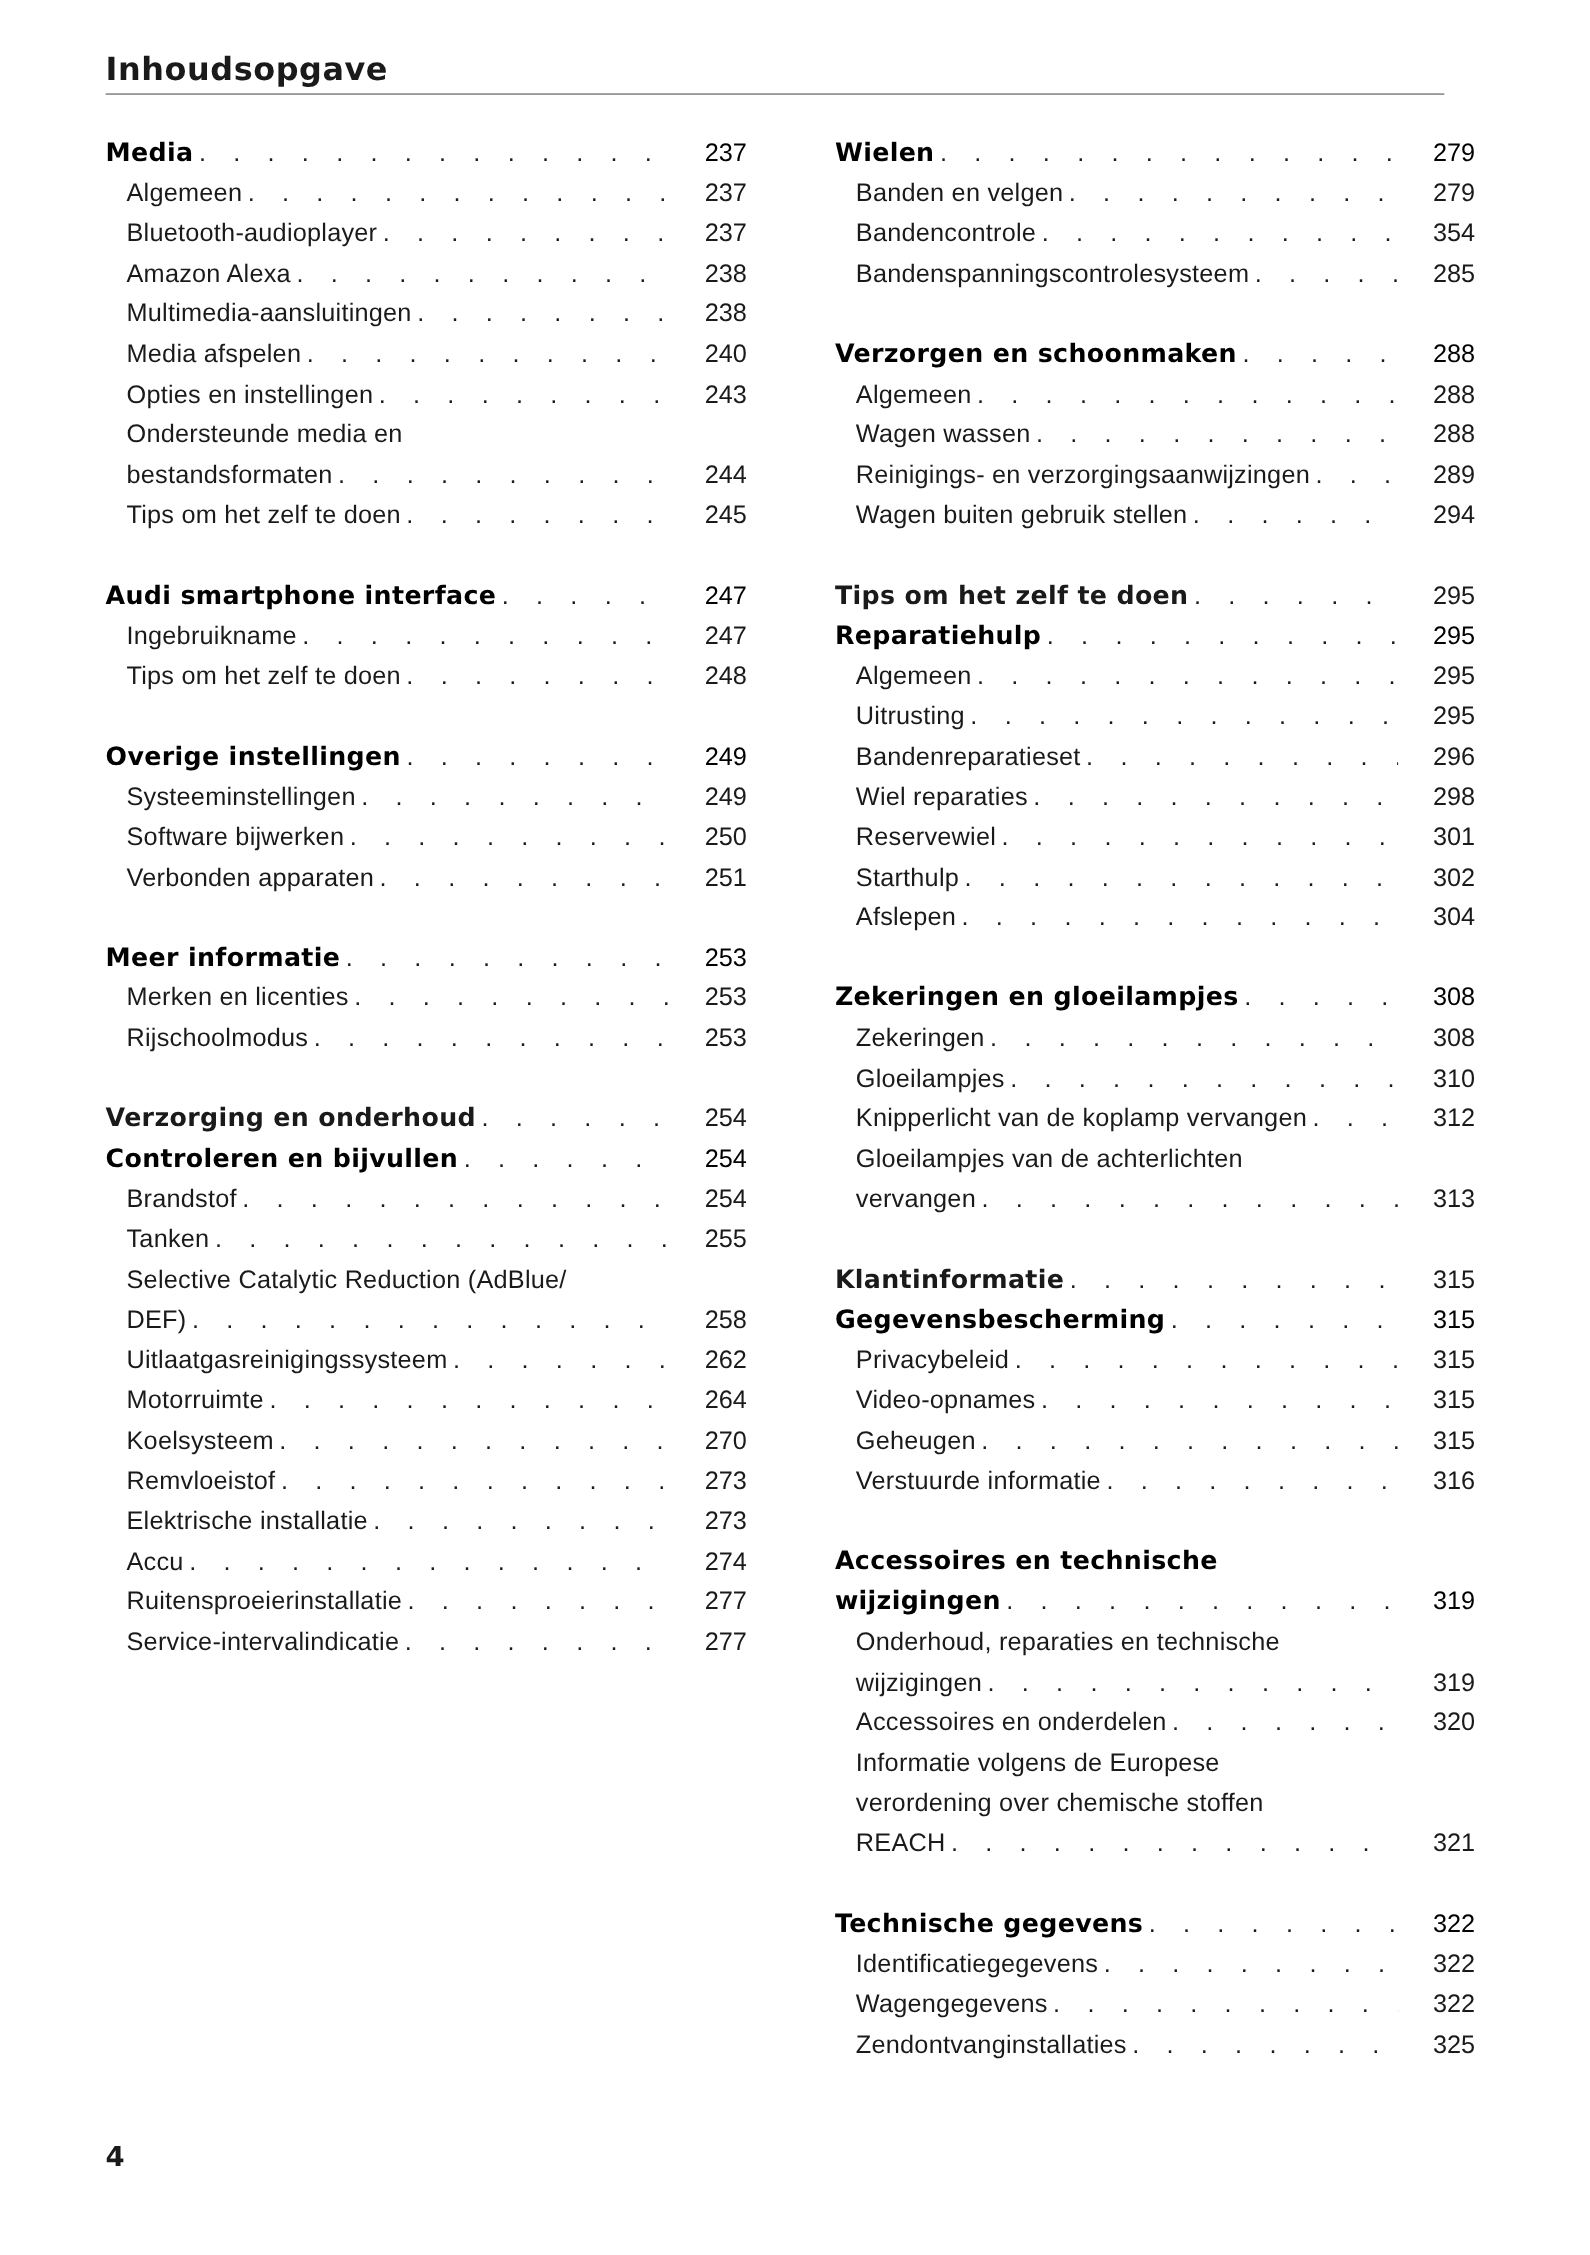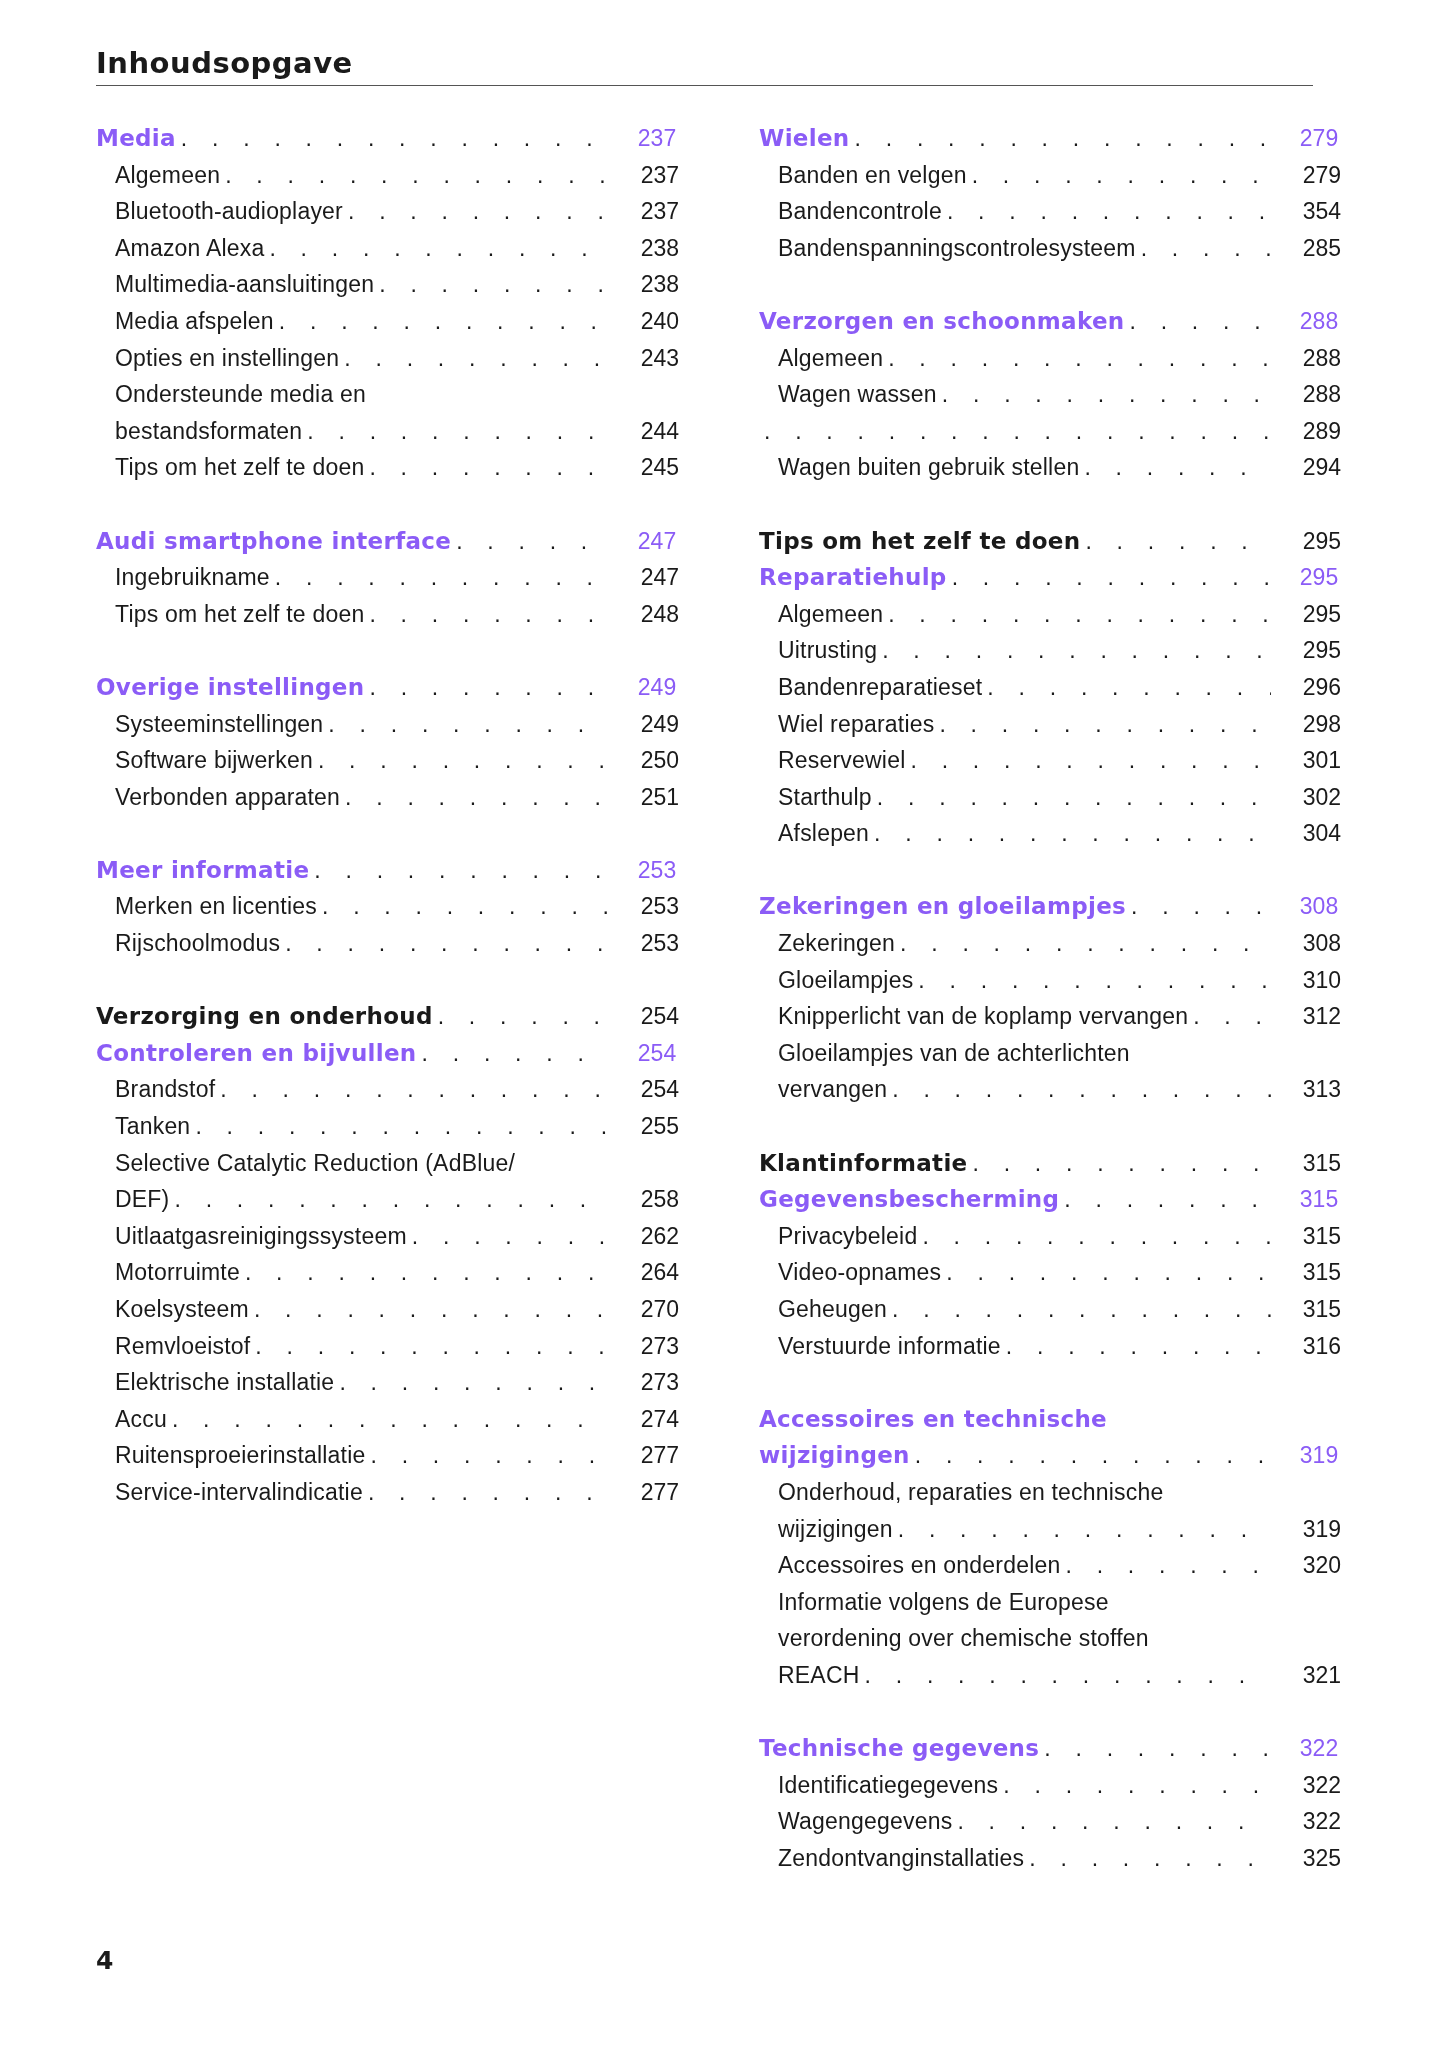--- a/index.html
+++ b/index.html
@@ -8,21 +8,21 @@
   .page-title { position: absolute; left: 96px; top: 46px; font-size: 29px; font-weight: bold;
                 letter-spacing: 0.5px; color: #1a1a1a; }
   .rule { position: absolute; left: 96px; top: 85px; width: 1217px; height: 0; border-top: 1.5px solid #555; }
   .col { position: absolute; top: 120px; }
   .col-left { left: 96px; width: 583px; }
   .col-right { left: 731px; width: 582px; margin-left: 28px; }
   .row { height: 36.6px; display: flex; align-items: baseline; white-space: nowrap; position: relative; }
   .row .title { font-size: 23px; line-height: 36.6px; font-family: "Liberation Sans", sans-serif; letter-spacing: 0.2px; }
   .row.sub .title { padding-left: 19px; }
   .row.head .title { font-weight: bold; font-family: "DejaVu Sans", sans-serif; font-size: 23px; letter-spacing: 0.3px; }
-  .row.red .title, .row.red .page { color: #8b5cf6; text-align: center; }
+  .row.red .title, .row.red .page { color: #000000; }
   .row.black .title, .row.black .page { color: #1a1a1a; }
   .leader { flex: 1 1 auto; overflow: hidden; height: 36.6px; line-height: 36.6px; font-size: 23px;
             font-family: "Liberation Sans", sans-serif; letter-spacing: 9.2px; color: #1a1a1a; margin-left: 5px;
             margin-right: 26px; }
   .leader::before { content: ". . . . . . . . . . . . . . . . . . . . . . . . . . . . . . . . . . . . . . . . . . . . . . . . . . . . . . . . . . . . ."; }
   .page { flex: 0 0 auto; font-size: 23px; line-height: 36.6px; font-family: "Liberation Sans", sans-serif;
           text-align: right; min-width: 44px; }
   .gap { height: 36.6px; }
   .footer-page { position: absolute; left: 96px; top: 1946px; font-size: 25px; font-weight: bold; color: #1a1a1a; }
 </style>
@@ -235,20 +235,21 @@
       <span class="title">Algemeen</span>
       <span class="leader"></span>
       <span class="page">288</span>
     </div>
     <div class="row sub">
       <span class="title">Wagen wassen</span>
       <span class="leader"></span>
       <span class="page">288</span>
     </div>
     <div class="row sub">
+      <span class="title">Reinigings- en verzorgingsaanwijzingen</span>
       <span class="leader"></span>
       <span class="page">289</span>
     </div>
     <div class="row sub">
       <span class="title">Wagen buiten gebruik stellen</span>
       <span class="leader"></span>
       <span class="page">294</span>
     </div>
     <div class="gap"></div>
     <div class="row head black">

